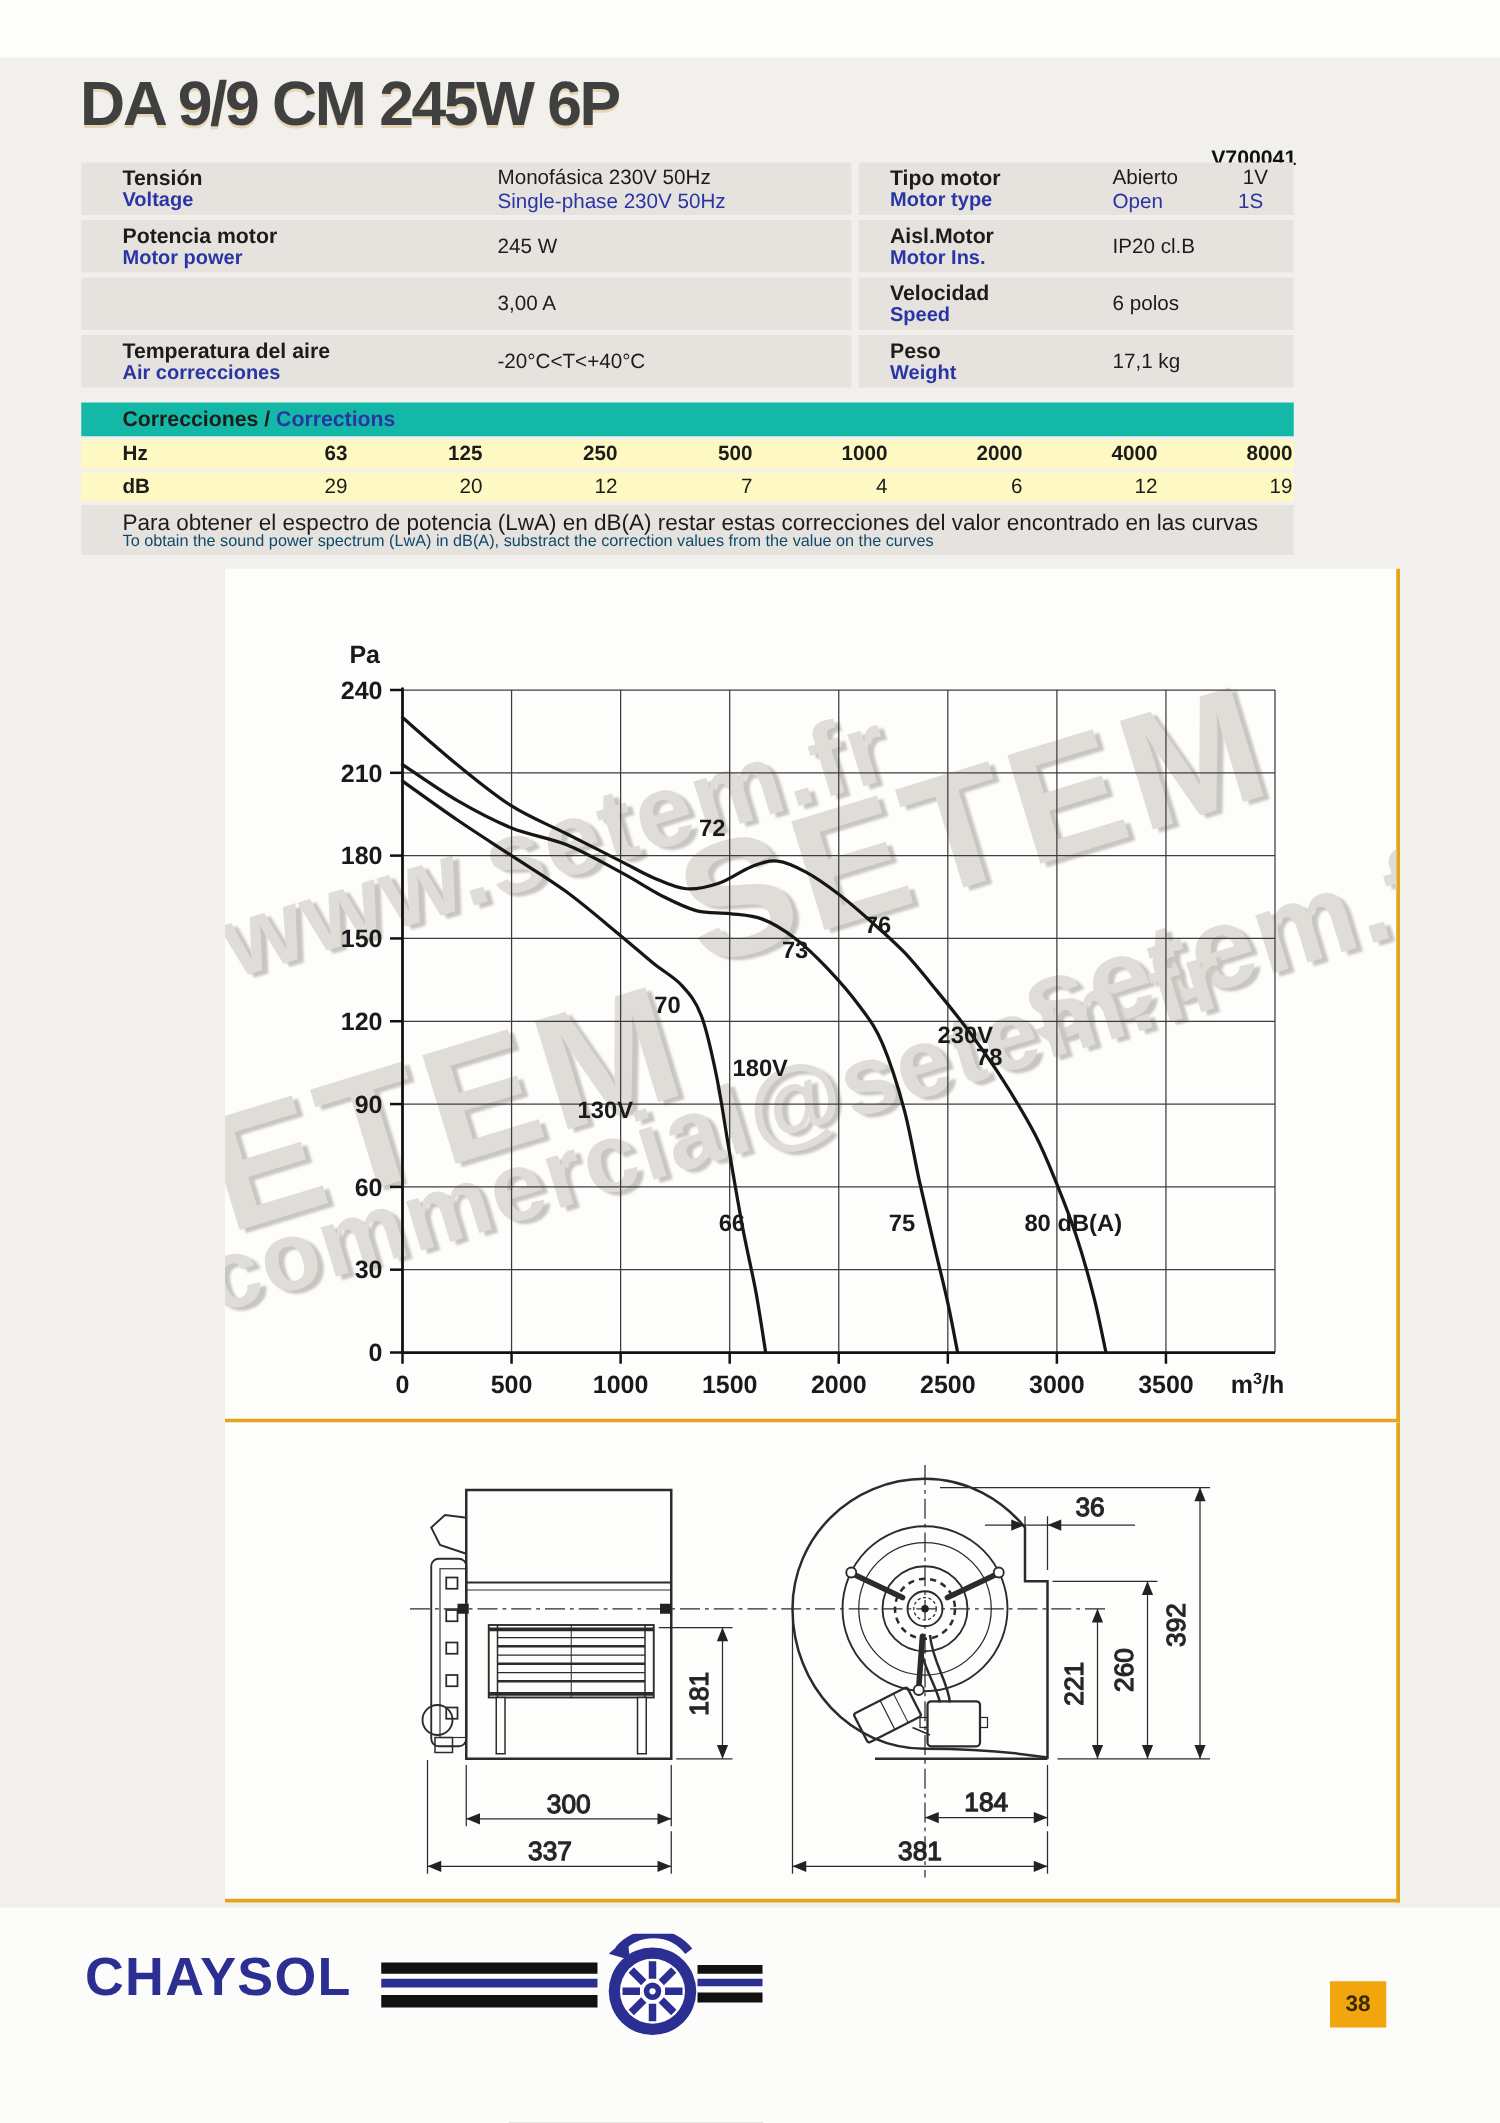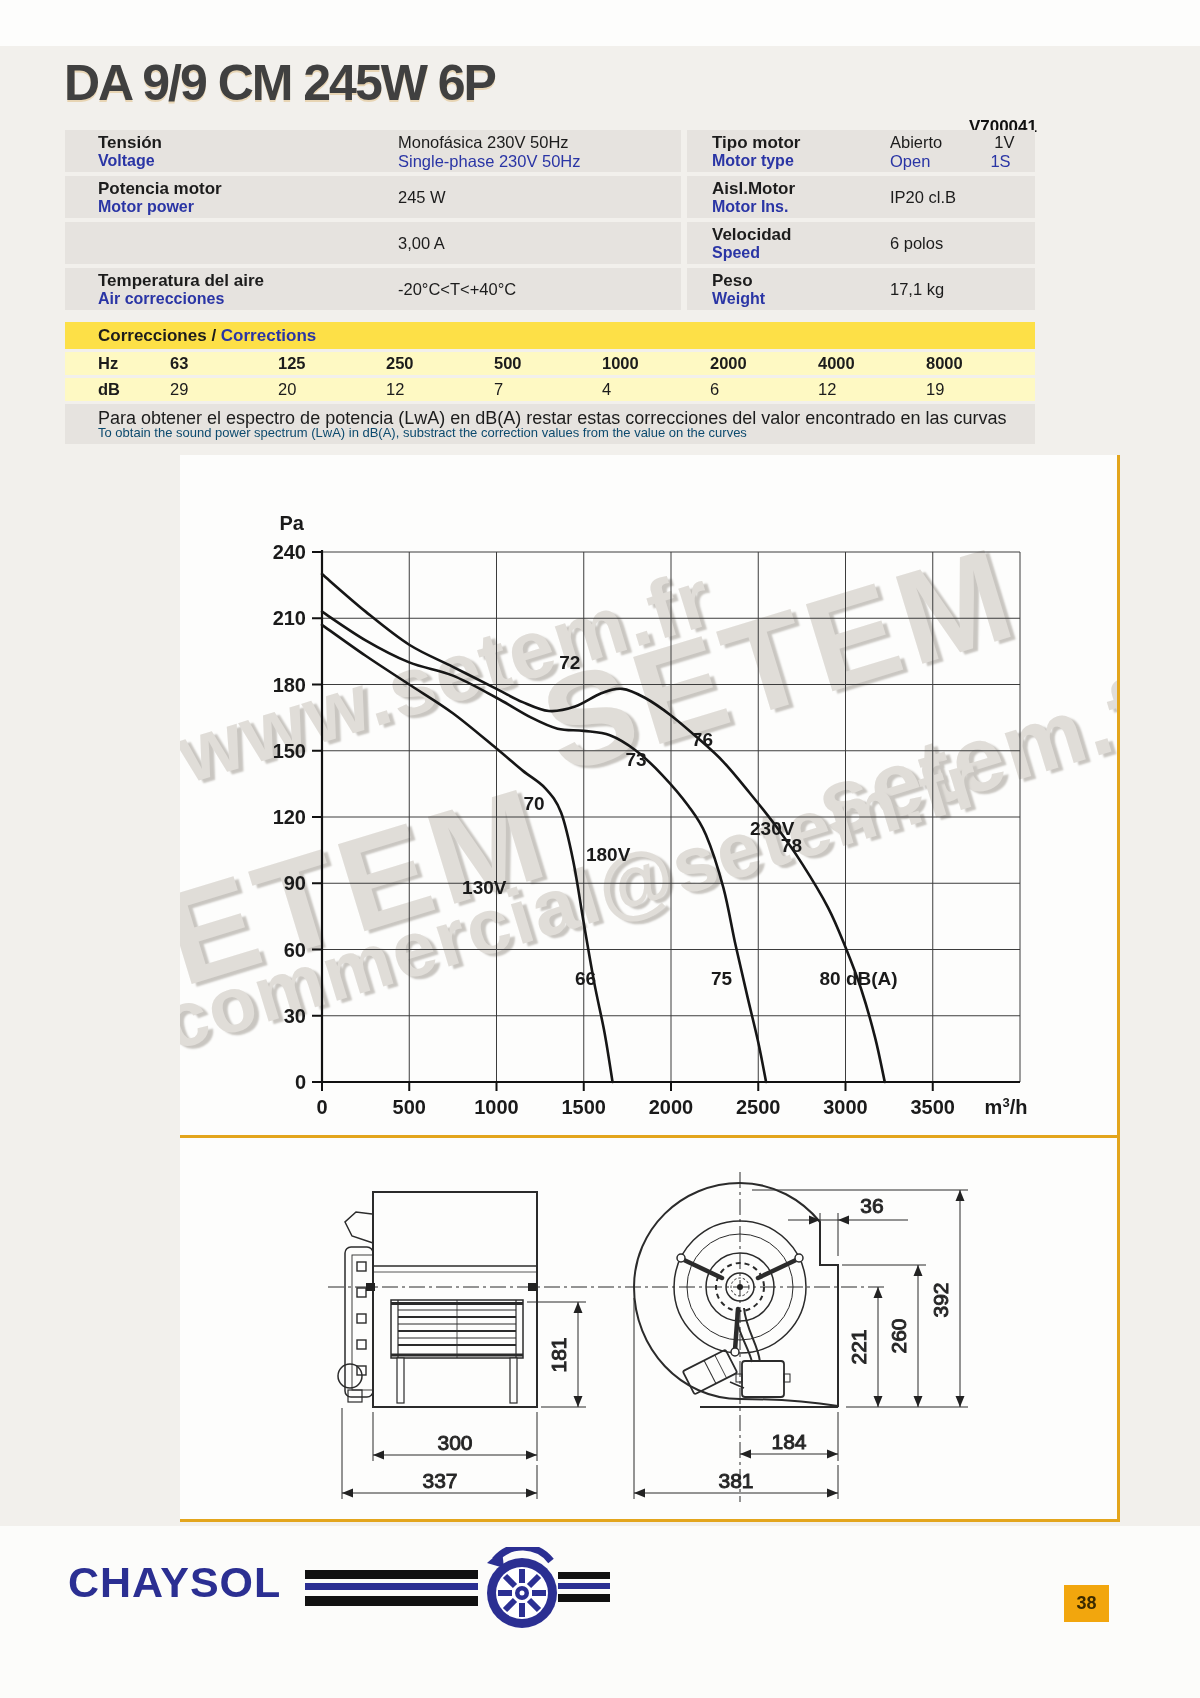--- a/index.html
+++ b/index.html
@@ -18,25 +18,25 @@
   .spec-row{left:65px;width:970px;height:42px;background:#e6e3df;}
   .spec-divider{left:681px;top:130px;width:6px;height:180px;background:#f2f0ec;}
   .es{color:#1c1c1c;font-weight:700;font-size:17px;line-height:19px;white-space:nowrap;}
   .en{color:#2a35a5;font-weight:700;font-size:16px;line-height:18px;white-space:nowrap;}
   .val{font-size:16.5px;color:#1c1c1c;white-space:nowrap;}
   .val-en{color:#2a35a5;}
   .cell{position:absolute;top:3px;}
   .cell.mid{top:0;height:42px;display:flex;align-items:center;}
 
   
-  .corr-head{left:65px;top:322px;width:970px;height:27px;background:#fde047;}
+  .corr-head{left:65px;top:322px;width:970px;height:27px;background:#14b8a6;}
   .corr-head .t{position:absolute;left:33px;top:4px;font-size:17px;font-weight:700;}
   .corr-row{left:65px;width:970px;height:23px;background:#fef9c3;}
   .corr-label{position:absolute;left:33px;top:0;font-size:16.5px;font-weight:700;line-height:23px;}
-  .num{position:absolute;top:0;width:108px;text-align:left;line-height:23px;font-size:16.5px;}
+  .num{position:absolute;top:0;width:108px;text-align:right;line-height:23px;font-size:16.5px;}
   .num.b{font-weight:700;}
   .notes{left:65px;top:404px;width:970px;height:40px;background:#e6e3df;}
   .note1{position:absolute;left:33px;top:4px;font-size:18px;color:#1c1c1c;white-space:nowrap;}
   .note2{position:absolute;left:33px;top:21px;font-size:13px;color:#0c4a6e;white-space:nowrap;}
 
   
   .chart-box{left:180px;top:455px;width:937px;height:680px;background:#fdfdfc;
              border-right:3px solid #e3a51c;border-bottom:3px solid #e3a51c;overflow:hidden;}
   .draw-box{left:180px;top:1138px;width:937px;height:381px;background:#fdfdfc;
             border-right:3px solid #e3a51c;border-bottom:3px solid #e3a51c;overflow:hidden;}

